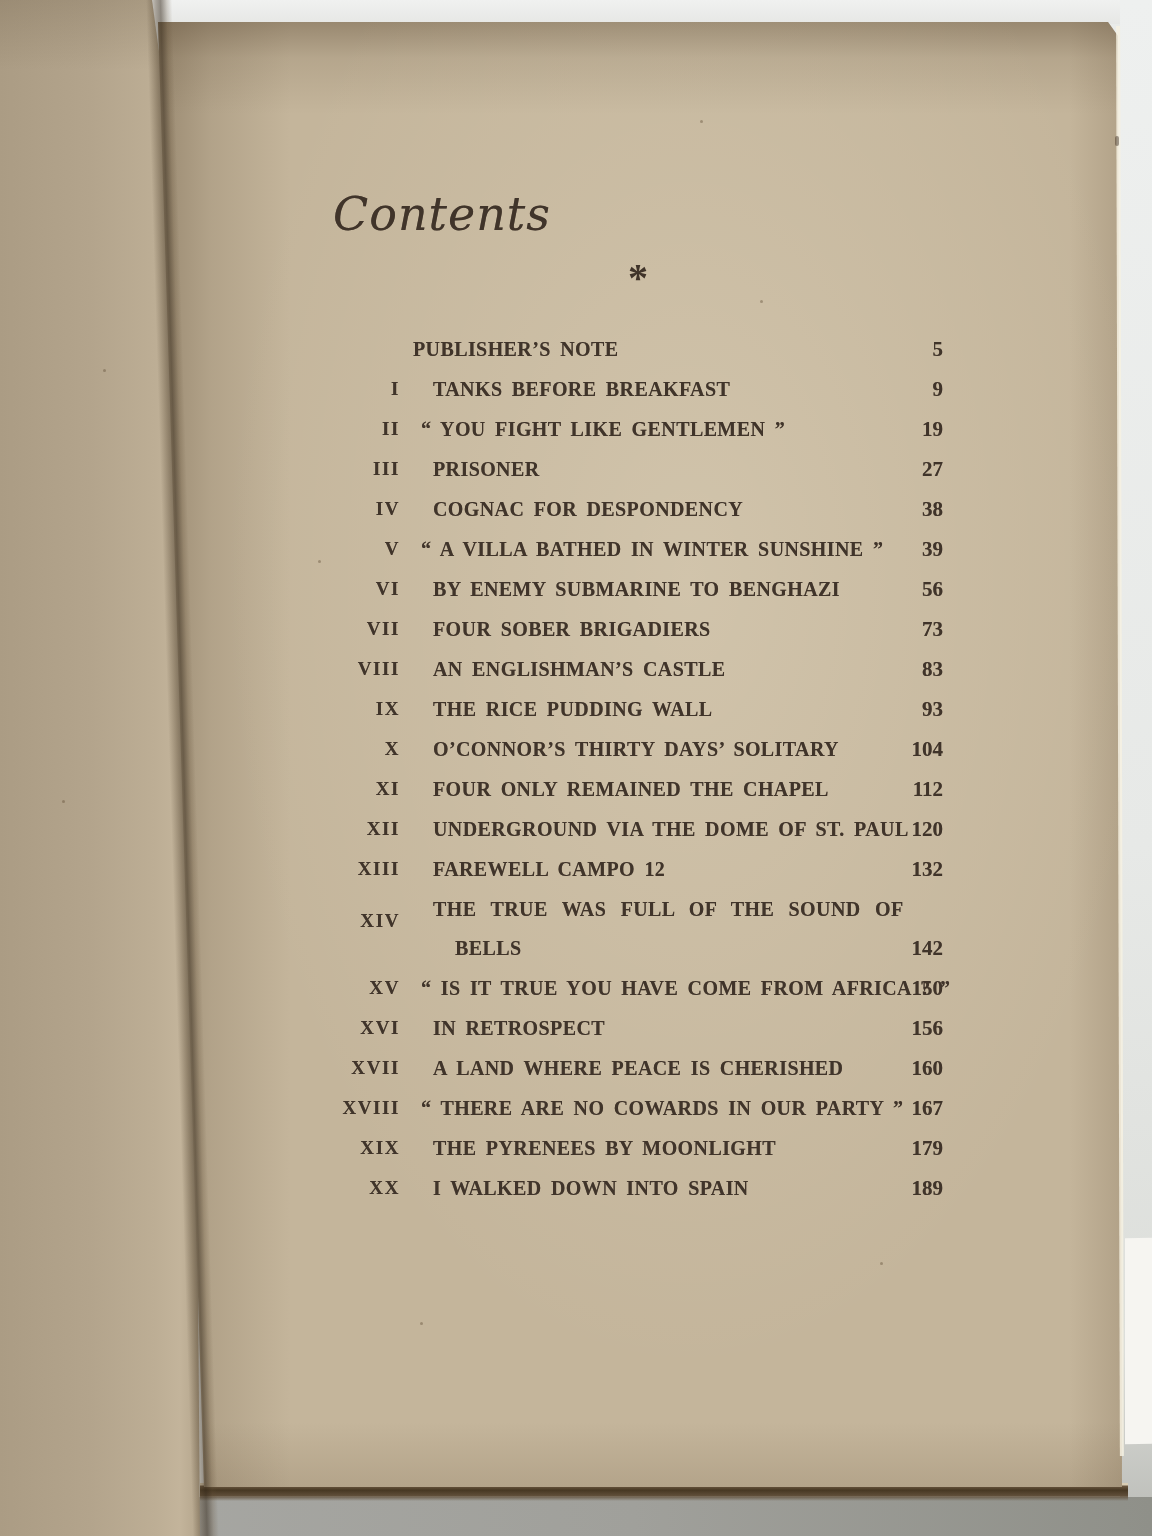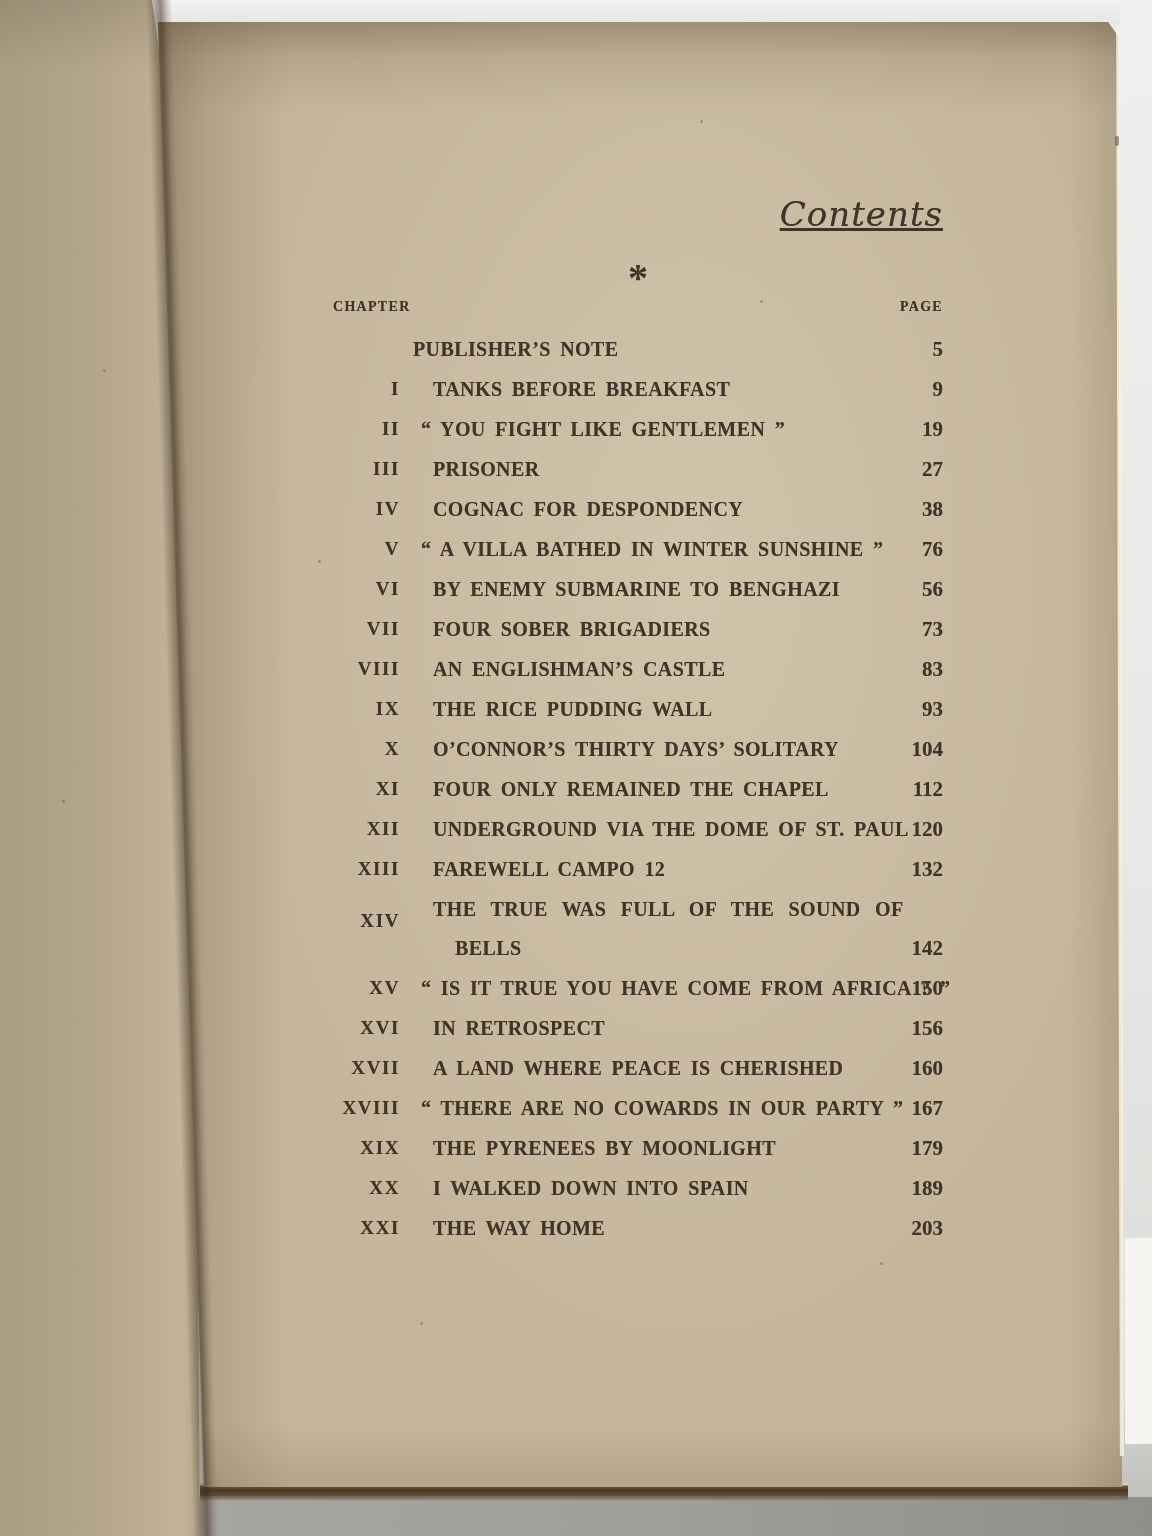--- a/index.html
+++ b/index.html
@@ -75,25 +75,24 @@
   }
 
   .paper-speck { position:absolute; width:3px; height:3px; border-radius:50%;
     background: rgba(88,68,44,0.38); }
 
   
   .content { position:absolute; left:0; top:0; width:1152px; height:1536px; color: var(--ink, #40342a); }
 
   .toc-title {
     position:absolute; left:333px; top:188px; width:610px;
-    text-align:right; font-style:italic; font-weight:500;
-    font-size:34px; line-height:52px; letter-spacing:1px;
+    text-align:left; font-style:italic; font-weight:500;
+    font-size:46px; line-height:52px; letter-spacing:1px;
     font-family:"DejaVu Serif","Liberation Serif",serif;
     text-shadow: 0 0 0.5px rgba(64,52,42,0.6);
-    text-decoration: underline;
   }
   .toc-divider {
     position:absolute; left:333px; top:258px; width:610px;
     text-align:center; font-size:40px; line-height:40px; font-weight:bold;
   }
   .col-headers {
     position:absolute; left:333px; top:299px; width:610px;
     display:flex; justify-content:space-between;
     font-size:14px; font-weight:bold; letter-spacing:1.3px;
     text-shadow: 0 0 0.4px rgba(64,52,42,0.55);
@@ -141,24 +140,20 @@
   <div class="paper-speck" style="left:318px; top:560px;"></div>
   <div class="paper-speck" style="left:760px; top:300px;"></div>
   <div class="paper-speck" style="left:560px; top:862px;"></div>
   <div class="paper-speck" style="left:880px; top:1262px;"></div>
   <div class="paper-speck" style="left:420px; top:1322px;"></div>
   <div class="paper-speck" style="left:700px; top:120px;"></div>
 
   <div class="content">
     <div class="toc-title">Contents</div>
     <div class="toc-divider">*</div>
-    <div class="col-headers">
-      <span>CHAPTER</span>
-      <span>PAGE</span>
-    </div>
     <div class="toc-list">
   <div class="row no-num">
     <span class="num"></span>
     <span class="ttl">
       <span class="l1">PUBLISHER’S NOTE</span>
 
     </span>
     <span class="pg">5</span>
   </div>
 
@@ -197,21 +192,21 @@
     </span>
     <span class="pg">38</span>
   </div>
 
   <div class="row">
     <span class="num">V</span>
     <span class="ttl hang">
       <span class="l1">“ A VILLA BATHED IN WINTER SUNSHINE ”</span>
 
     </span>
-    <span class="pg">76</span>
+    <span class="pg">39</span>
   </div>
 
   <div class="row">
     <span class="num">VI</span>
     <span class="ttl">
       <span class="l1">BY ENEMY SUBMARINE TO BENGHAZI</span>
 
     </span>
     <span class="pg">56</span>
   </div>
@@ -335,24 +330,16 @@
 
   <div class="row">
     <span class="num">XX</span>
     <span class="ttl">
       <span class="l1">I WALKED DOWN INTO SPAIN</span>
 
     </span>
     <span class="pg">189</span>
   </div>
 
-  <div class="row">
-    <span class="num">XXI</span>
-    <span class="ttl">
-      <span class="l1">THE WAY HOME</span>
-
-    </span>
-    <span class="pg">203</span>
-  </div>
 </div>
   </div>
 
 </div>
 
 </body></html>

